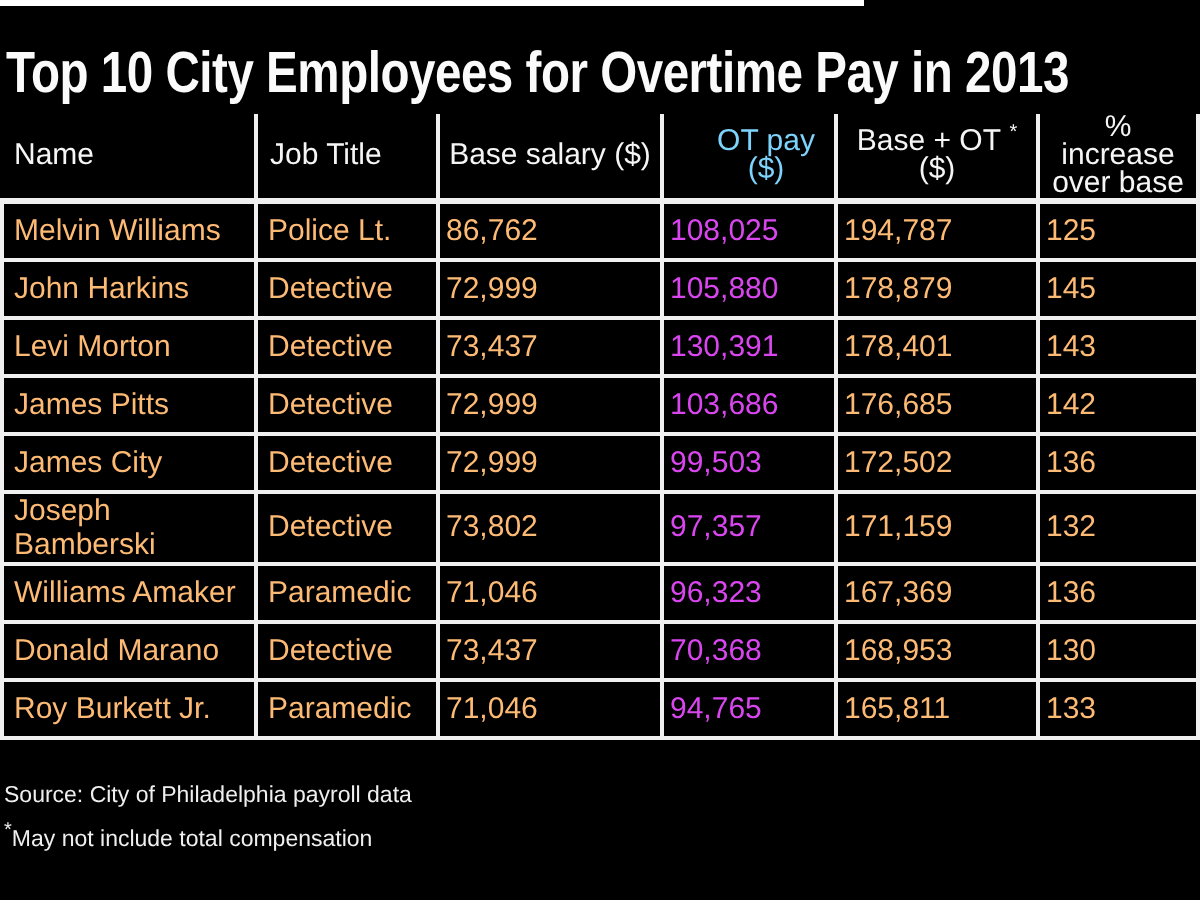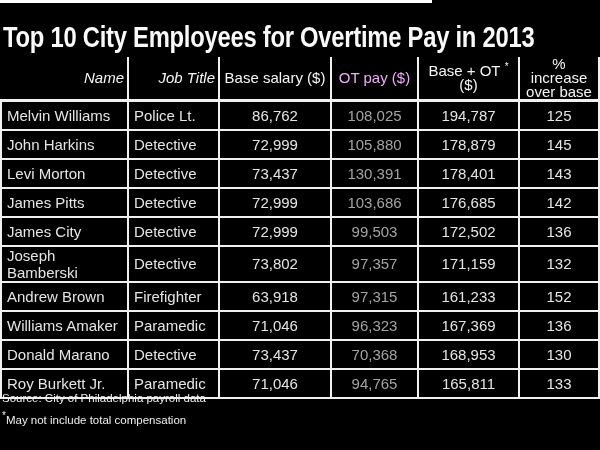--- a/index.html
+++ b/index.html
@@ -46,34 +46,34 @@
   thead th {
     height: 31px;
     font-weight: normal;
     color: #f5f5f5;
     border-right: 2px solid #f0f0f0;
     border-bottom: 3px solid #f0f0f0;
     vertical-align: middle;
     padding: 0 3px;
     line-height: 14px;
   }
-  thead th.h-left { text-align: right; padding-left: 6px; font-style: italic; }
+  thead th.h-left { text-align: left; padding-left: 6px; }
   thead th.h-center { text-align: center; }
-  thead th.h-ot { color: #f0abfc; }
+  thead th.h-ot { color: #7dd3fc; padding-left: 20px; }
 
   tbody td {
     height: 29px;
     border: 2px solid #f0f0f0;
     vertical-align: middle;
     padding: 0 3px;
-    color: #e5e5e5;
+    color: #fdba74;
   }
   td.c-left { text-align: left; padding-left: 5px; }
-  td.c-num { text-align: center; }
-  td.c-ot { color: #a3a3a3; }
+  td.c-num { }
+  td.c-ot { color: #d946ef; }
 
   .sup-star {
     font-size: 10px;
     vertical-align: super;
     line-height: 0;
   }
   .hdr-line { display: block; text-align: center; }
 
   .source-note {
     position: absolute;
@@ -160,28 +160,20 @@
     </tr>
     <tr>
       <td class="c-left">Joseph Bamberski</td>
       <td class="c-left">Detective</td>
       <td class="c-num">73,802</td>
       <td class="c-num c-ot">97,357</td>
       <td class="c-num">171,159</td>
       <td class="c-num">132</td>
     </tr>
     <tr>
-      <td class="c-left">Andrew Brown</td>
-      <td class="c-left">Firefighter</td>
-      <td class="c-num">63,918</td>
-      <td class="c-num c-ot">97,315</td>
-      <td class="c-num">161,233</td>
-      <td class="c-num">152</td>
-    </tr>
-    <tr>
       <td class="c-left">Williams Amaker</td>
       <td class="c-left">Paramedic</td>
       <td class="c-num">71,046</td>
       <td class="c-num c-ot">96,323</td>
       <td class="c-num">167,369</td>
       <td class="c-num">136</td>
     </tr>
     <tr>
       <td class="c-left">Donald Marano</td>
       <td class="c-left">Detective</td>

